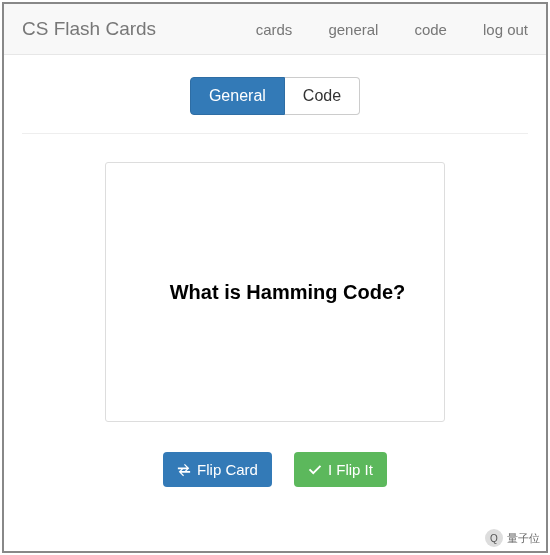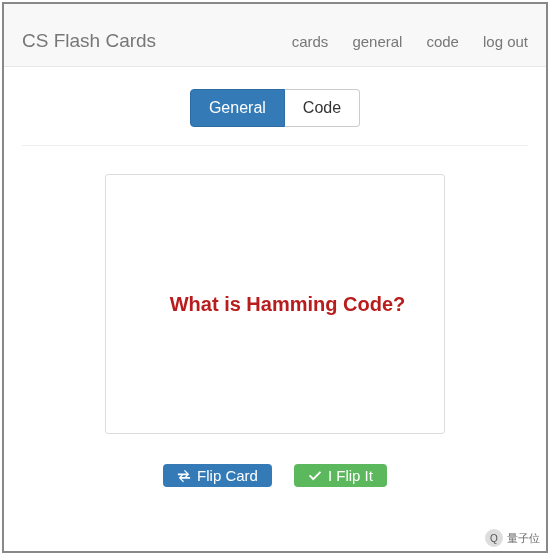--- a/index.html
+++ b/index.html
@@ -13,33 +13,33 @@
     .frame {
       border: 2px solid #888;
       width: 546px;
       height: 551px;
       margin: 2px;
       background: #fff;
     }
     .navbar {
       background: #f8f8f8;
       border-bottom: 1px solid #e7e7e7;
-      padding: 26px 18px 14px 18px;
+      padding: 14px 18px 14px 18px;
       display: flex;
       align-items: center;
       justify-content: space-between;
     }
     .brand {
       color: #777;
       font-size: 19px;
       font-weight: 400;
     }
     .nav-links {
       display: flex;
-      gap: 24px;
+      gap: 36px;
       align-items: center;
     }
     .nav-link {
       color: #777;
       font-size: 15px;
       cursor: pointer;
     }
     .tabs {
       display: flex;
       justify-content: center;
@@ -76,32 +76,32 @@
       border: 1px solid #ddd;
       border-radius: 3px;
       display: flex;
       align-items: center;
       justify-content: center;
       padding: 20px;
     }
     .card-text {
       font-size: 20px;
       font-weight: bold;
-      color: #b91c1c;
+      color: #000000;
       text-align: left;
       margin-left: 25px;
     }
     .btn-row {
       display: flex;
       justify-content: center;
       gap: 22px;
       margin-top: 30px;
     }
     .btn {
-      padding: 3px 14px;
+      padding: 9px 14px;
       border-radius: 4px;
       font-size: 15px;
       color: #fff;
       border: none;
       cursor: pointer;
       display: flex;
       align-items: center;
       gap: 6px;
       font-weight: 500;
     }

